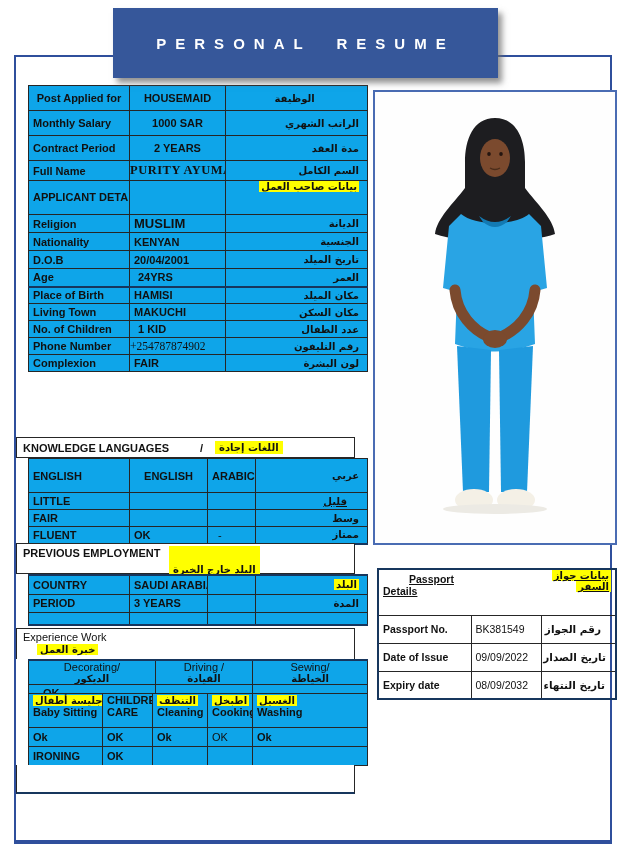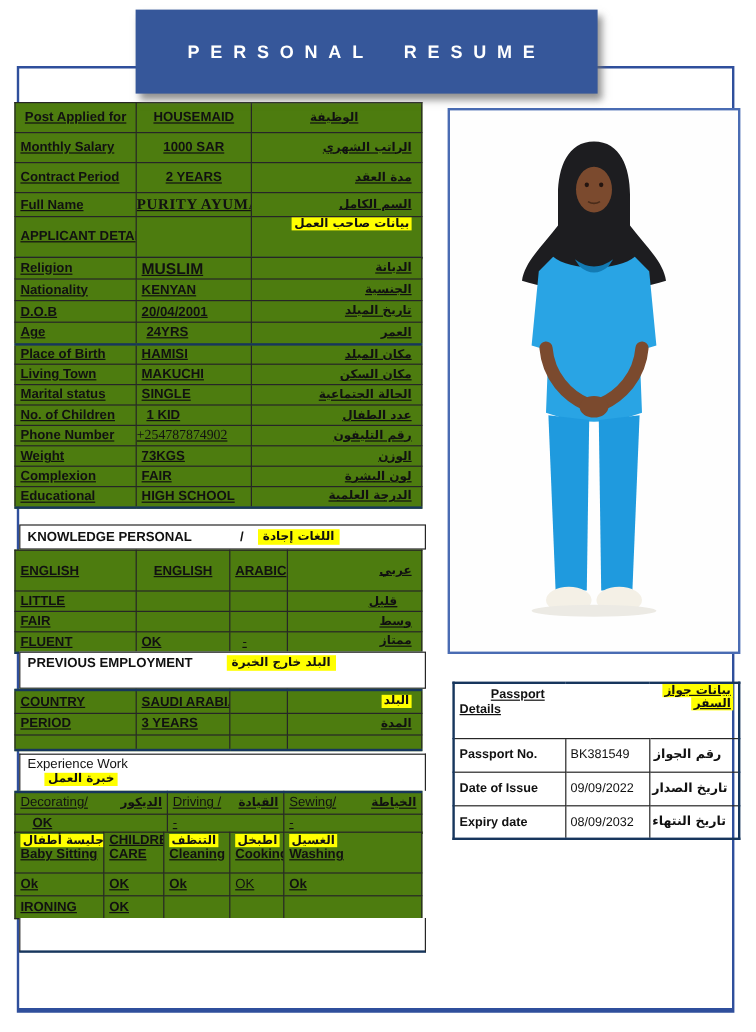--- a/index.html
+++ b/index.html
@@ -14,21 +14,21 @@
   }
   .titlebox{
     position:absolute;left:113px;top:8px;width:385px;height:70px;background:#36579A;
     box-shadow:4px 5px 6px rgba(110,110,110,.75);
     display:flex;align-items:center;justify-content:center;z-index:6;
   }
   .titlebox span{
     color:#fff;font-weight:bold;font-size:15px;letter-spacing:9px;word-spacing:12px;white-space:nowrap;
   }
   table{border-collapse:collapse;table-layout:fixed;}
-  .ltab{position:absolute;left:12px;width:339px;background:#4d7c0f;text-decoration:underline;}
+  .ltab{position:absolute;left:28px;width:339px;background:#0ea5e9;}
   td{border:1px solid #262626;font-size:11px;padding:0 4px;overflow:hidden;white-space:nowrap;box-sizing:border-box;}
   .lab{font-weight:bold;}
   .val{font-weight:bold;}
   .ctr{text-align:center;}
   .ar{font-family:"DejaVu Sans",sans-serif;direction:rtl;text-align:right;font-weight:bold;font-size:10px;padding-right:8px;}
   .hl-inline{background:#FFFF00;display:inline-block;padding:0 2px;text-align:right;}
   .navy-b{border-bottom:2px solid #17365D !important;}
   .navy-t{border-top:2px solid #17365D !important;}
   .outer{border:2px solid #17365D;}
   .rowband{
@@ -41,21 +41,21 @@
   .u{text-decoration:underline;}
   
   .photoframe{
     position:absolute;left:373px;top:90px;width:244px;height:455px;
     border:2px solid #4A6CB3;box-sizing:border-box;background:#fefefe;overflow:hidden;
   }
   
   .passport{position:absolute;left:377px;top:568px;width:238px;}
   .passport td{font-size:10.5px;}
   
-  .flexrow{display:flex;align-items:center;}
+  .flexrow{display:flex;align-items:center;flex-direction:column;}
 </style>
 </head>
 <body>
 
 <div class="page"></div>
 
 <div class="titlebox">
   <span>PERSONAL RESUME</span>
 </div>
 
@@ -125,54 +125,39 @@
     <td class="lab">Place of Birth</td>
     <td class="val">HAMISI</td>
     <td class="ar">مكان الميلد</td>
   </tr>
   <tr style="height:17px">
     <td class="lab">Living Town</td>
     <td class="val">MAKUCHI</td>
     <td class="ar">مكان السكن</td>
   </tr>
   <tr style="height:17px">
-    <td class="lab">Marital status</td>
-    <td class="val">SINGLE</td>
-    <td class="ar">الحالة الجتماعية</td>
-  </tr>
-  <tr style="height:17px">
     <td class="lab">No. of Children</td>
     <td class="val" style="padding-left:8px">1 KID</td>
     <td class="ar">عدد الطفال</td>
   </tr>
   <tr style="height:17px">
     <td class="lab">Phone Number</td>
     <td class="phoneval" style="padding:0">+254787874902</td>
     <td class="ar">رقم التليفون</td>
   </tr>
   <tr style="height:17px">
-    <td class="lab">Weight</td>
-    <td class="val">73KGS</td>
-    <td class="ar">الوزن</td>
-  </tr>
-  <tr style="height:17px">
     <td class="lab">Complexion</td>
     <td class="val">FAIR</td>
     <td class="ar">لون البشرة</td>
   </tr>
-  <tr style="height:17px">
-    <td class="lab navy-b">Educational</td>
-    <td class="val navy-b">HIGH SCHOOL</td>
-    <td class="ar navy-b">الدرجة العلمية</td>
-  </tr>
 </tbody>
   </table>
 
 <div class="rowband" style="top:437px;height:21px;display:flex;align-items:center;">
-  <span class="lab" style="padding-left:6px">KNOWLEDGE PERSONAL</span>
+  <span class="lab" style="padding-left:6px">KNOWLEDGE LANGUAGES</span>
   <span class="lab" style="position:absolute;left:183px">/</span>
   <span class="ar hl-inline" style="position:absolute;left:198px;padding:1px 4px">اللغات إجادة</span>
 </div>
 
 <table class="ltab" style="top:458px;">
   <colgroup>
       <col style="width:101px">
       <col style="width:78px">
       <col style="width:48px">
       <col style="width:112px">
@@ -200,21 +185,21 @@
     <td class="lab navy-b">FLUENT</td>
     <td class="val navy-b">OK</td>
     <td class="navy-b" style="padding-left:10px">-</td>
     <td class="ar navy-b">ممتاز</td>
   </tr>
 </tbody>
   </table>
 
 <div class="rowband" style="top:543px;height:31px;">
   <span class="lab" style="position:absolute;left:6px;top:3px">PREVIOUS  EMPLOYMENT</span>
-  <span class="ar hl-inline" style="position:absolute;left:172px;top:2px;padding:1px 4px">البلد خارج الخبرة</span>
+  <span class="ar hl-inline" style="position:absolute;left:152px;top:2px;padding:18px 4px">البلد خارج الخبرة</span>
 </div>
 
 <table class="ltab navy-t" style="top:574px;">
   <colgroup>
       <col style="width:101px">
       <col style="width:78px">
       <col style="width:48px">
       <col style="width:112px">
     </colgroup>
   <tbody>

